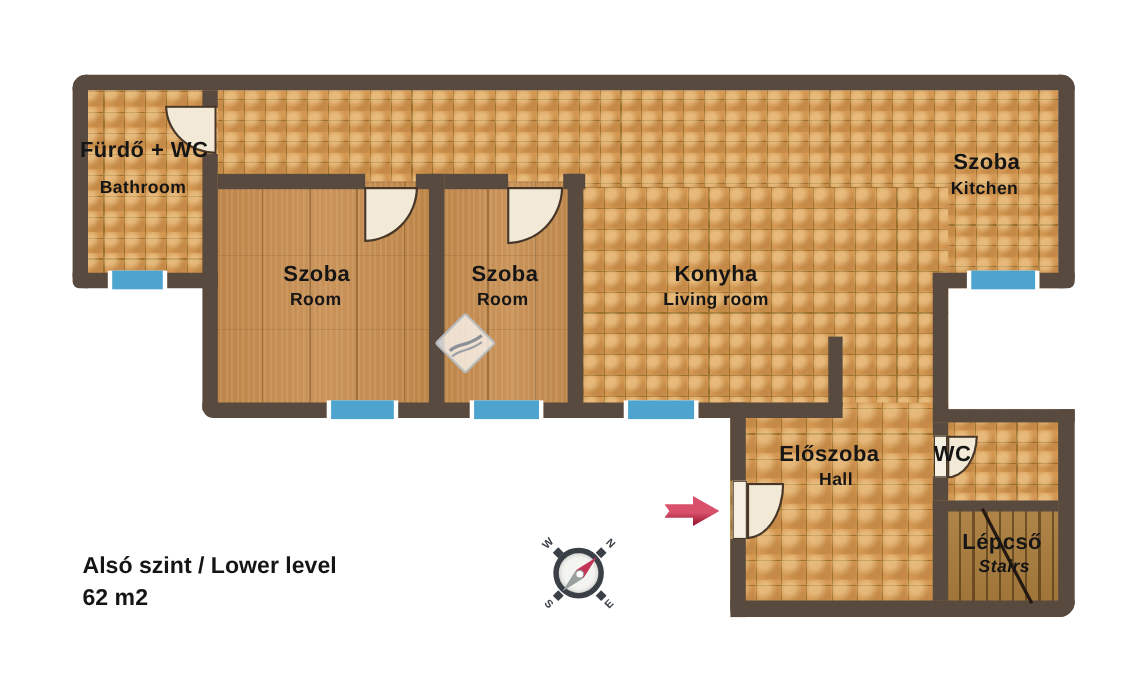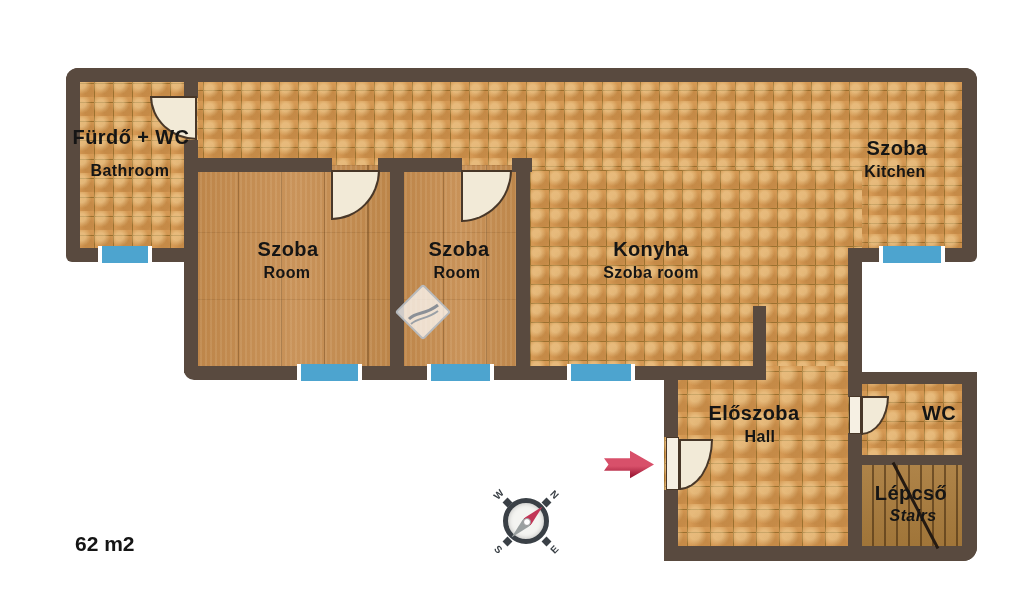--- a/index.html
+++ b/index.html
@@ -139,29 +139,30 @@
 
   <div class="arrow" style="left:604px;top:449px;width:50px;height:31px;"></div>
 
   <div class="lbl" style="left:131px;top:126px;">Fürdő + WC</div>
   <div class="lbl sub" style="left:130px;top:162px;">Bathroom</div>
   <div class="lbl" style="left:288px;top:238px;">Szoba</div>
   <div class="lbl sub" style="left:287px;top:264px;">Room</div>
   <div class="lbl" style="left:459px;top:238px;">Szoba</div>
   <div class="lbl sub" style="left:457px;top:264px;">Room</div>
   <div class="lbl" style="left:651px;top:238px;">Konyha</div>
-  <div class="lbl sub" style="left:651px;top:264px;">Szoba room</div>
+  <div class="lbl sub" style="left:651px;top:264px;">Living room</div>
   <div class="lbl" style="left:897px;top:137px;">Szoba</div>
   <div class="lbl sub" style="left:895px;top:163px;">Kitchen</div>
   <div class="lbl" style="left:754px;top:402px;">Előszoba</div>
   <div class="lbl sub" style="left:760px;top:428px;">Hall</div>
-  <div class="lbl" style="left:939px;top:402px;">WC</div>
+  <div class="lbl" style="left:866px;top:402px;">WC</div>
   <div class="lbl" style="left:911px;top:482px;">Lépcső</div>
   <div class="lbl sub" style="left:913px;top:507px;font-style:italic;">Stairs</div>
 
+  <div class="foot" style="left:75px;top:503px;">Alsó szint / Lower level</div>
   <div class="foot" style="left:75px;top:532px;">62 m2</div>
 
   <div class="diamond" style="left:403px;top:292px;">
     <svg width="36" height="36" viewBox="0 0 36 36" style="transform:rotate(-45deg);">
       <path d="M4 25 C 12 17, 19 22, 33 11" stroke="#8b9097" stroke-width="3" fill="none"></path>
       <path d="M6 30 C 14 23, 21 26, 33 17" stroke="#9aa0a6" stroke-width="2" fill="none"></path>
     </svg>
   </div>
 
   <div class="compass" style="left:494px;top:489px;">

